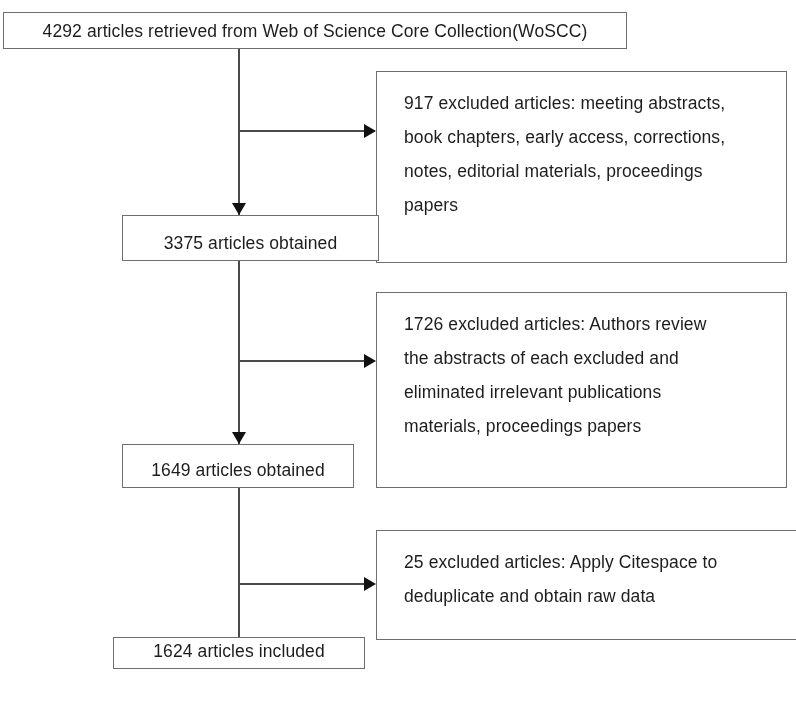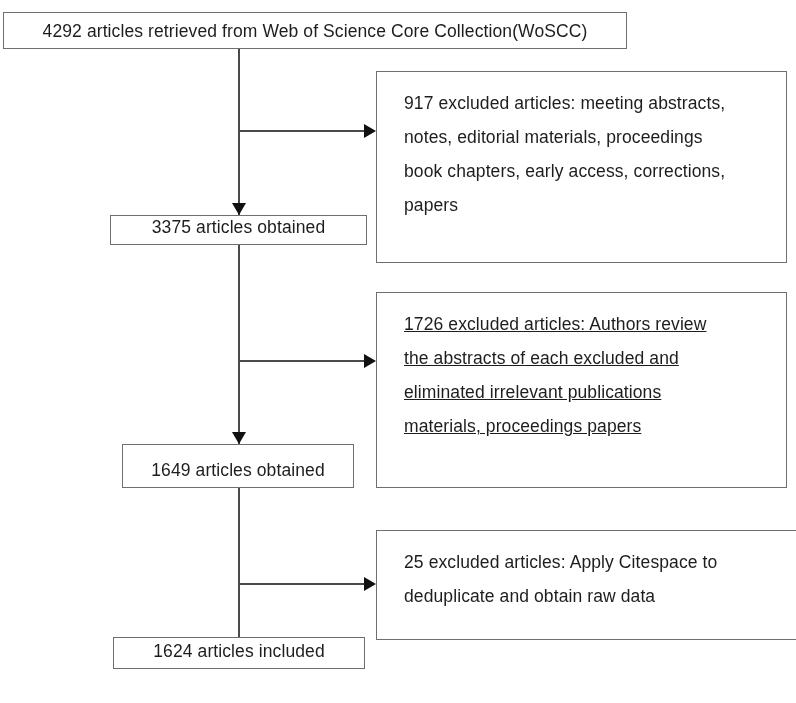--- a/index.html
+++ b/index.html
@@ -73,37 +73,37 @@
 
   <div class="conn vline" style="left:238px; top:49px; height:214px;"></div>
 
   <div class="conn hline" style="left:238px; top:130px; width:131px;"></div>
   <div class="arrow-right" style="left:364px; top:124px;"></div>
 
   <div class="arrow-down" style="left:232px; top:203px;"></div>
 
   <div class="box para" style="left:376px; top:71px; width:411px; height:192px;">
     <span class="line">917 excluded articles: meeting abstracts,</span>
+    <span class="line">book chapters, early access, corrections,</span>
     <span class="line">notes, editorial materials, proceedings</span>
-    <span class="line">book chapters, early access, corrections,</span>
     <span class="line">papers</span>
   </div>
 
-  <div class="box center" style="left:110px; top:215px; width:257px; height:30px;">
+  <div class="box center" style="left:122px; top:215px; width:257px; height:46px;">
     <span>3375 articles obtained</span>
   </div>
 
   <div class="conn vline" style="left:238px; top:261px; height:183px;"></div>
 
   <div class="conn hline" style="left:238px; top:360px; width:131px;"></div>
   <div class="arrow-right" style="left:364px; top:354px;"></div>
 
   <div class="arrow-down" style="left:232px; top:432px;"></div>
 
-  <div class="box para" style="left:376px; top:292px; width:411px; height:196px;text-decoration:underline;">
+  <div class="box para" style="left:376px; top:292px; width:411px; height:196px;">
     <span class="line">1726 excluded articles: Authors review</span>
     <span class="line">the abstracts of each excluded and</span>
     <span class="line">eliminated irrelevant publications</span>
     <span class="line">materials, proceedings papers</span>
   </div>
 
   <div class="box center" style="left:122px; top:444px; width:232px; height:44px;">
     <span>1649 articles obtained</span>
   </div>
 

